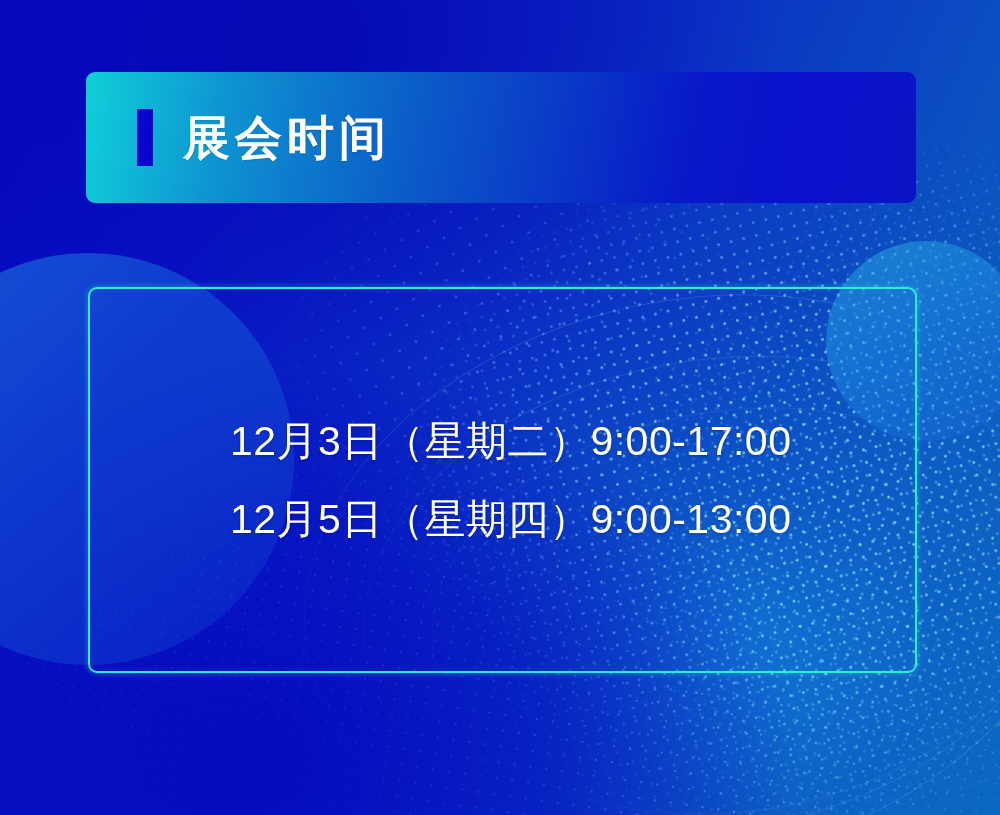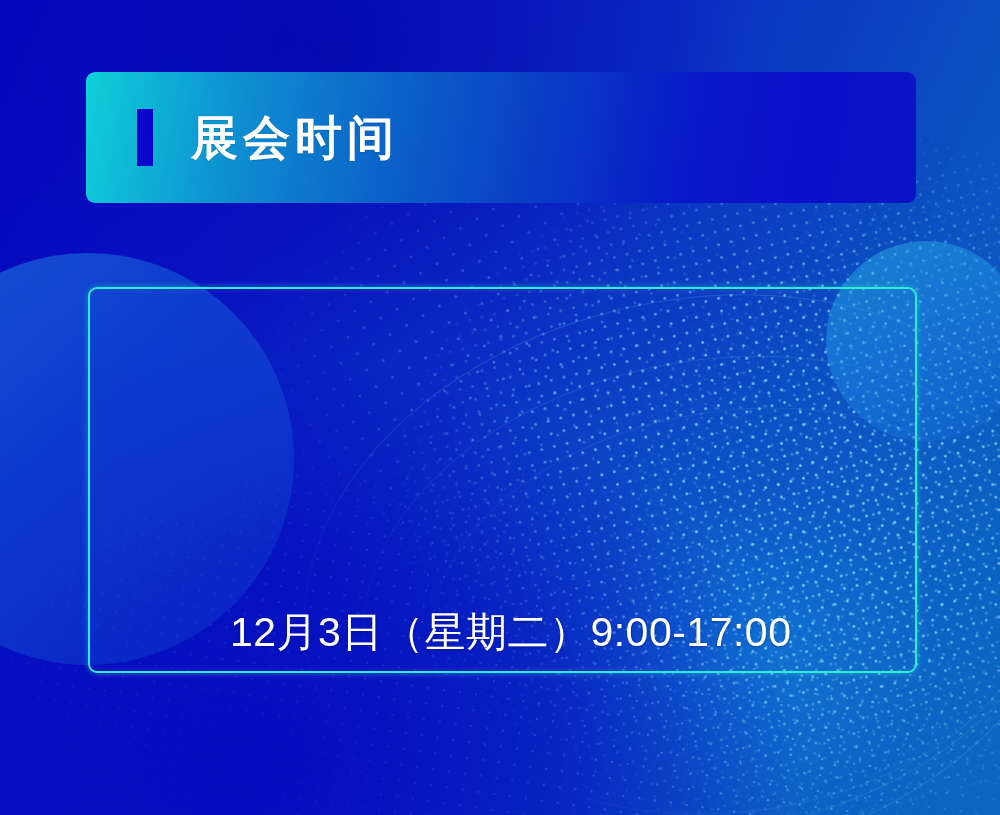--- a/index.html
+++ b/index.html
@@ -171,21 +171,20 @@
         #0d7ccd 26%,
         #0b5bc8 40%,
         #0a3ac7 56%,
         #0819c8 72%,
         #0a10cc 86%,
         #0b14c4 100%);
     display: flex;
     align-items: center;
     box-sizing: border-box;
     padding-left: 51px;
-    gap: 8px;
   }
   .banner-accent-bar {
     width: 16px;
     height: 57px;
     background: #0a05cc;
     flex: 0 0 auto;
   }
   .banner-title {
     margin-left: 30px;
     color: #ffffff;
@@ -205,21 +204,21 @@
     width: 829px;
     height: 386px;
     box-sizing: border-box;
     border: 2px solid #2fead4;
     border-radius: 9px;
     box-shadow:
       0 0 6px rgba(47,234,212,0.45),
       inset 0 0 10px rgba(47,234,212,0.06);
     display: flex;
     flex-direction: column;
-    justify-content: flex-end;
+    justify-content: center;
     padding-left: 140px;
   }
   .schedule-list {
     list-style: none;
     margin: 0;
     padding: 0;
   }
   .schedule-row {
     color: #ffffff;
     font-size: 41px;
@@ -254,16 +253,17 @@
   <div class="circle-right"></div>
 
   <div class="banner">
     <div class="banner-accent-bar"></div>
     <div class="banner-title">展会时间</div>
   </div>
 
   <div class="schedule-card">
     <ul class="schedule-list">
       <li class="schedule-row">12月3日（星期二）9:00-17:00</li>
+      <li class="schedule-row">12月5日（星期四）9:00-13:00</li>
     </ul>
   </div>
 
 </div>
 
 </body></html>

